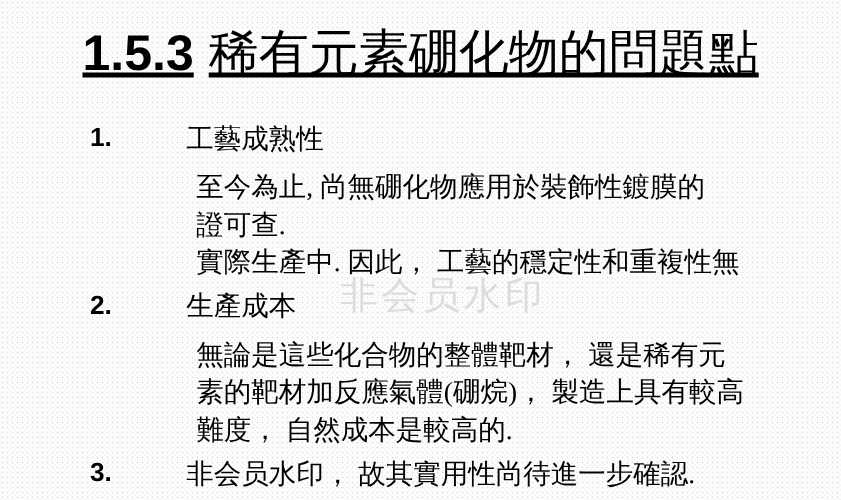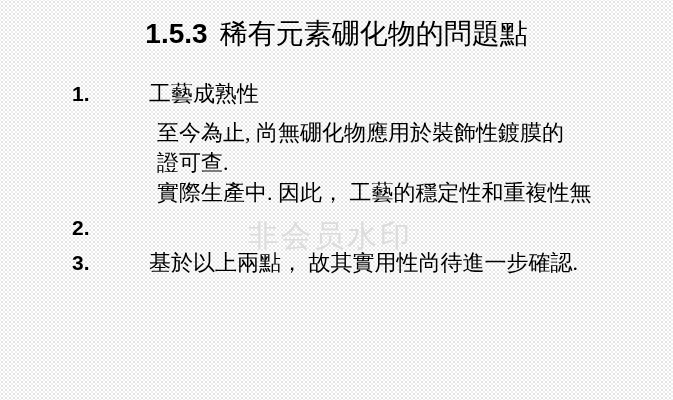--- a/index.html
+++ b/index.html
@@ -23,30 +23,32 @@
   .watermark {
     position: absolute;
     left: 248px;
     top: 216px;
     font-size: 30px;
     letter-spacing: 3px;
     color: #dcdcdc;
     z-index: 0;
     white-space: nowrap;
     font-family: "Liberation Sans", sans-serif;
+    padding-left: 24px;
   }
   .content {
     position: relative;
     z-index: 1;
   }
   .title {
     margin-top: 15px;
     text-align: center;
-    font-size: 28px;
+    font-size: 40px;
     white-space: nowrap;
+    text-decoration: underline;
   }
   .title .num {
     font-family: "Liberation Sans", sans-serif;
     font-weight: bold;
     margin-right: 12px;
   }
   .list {
     margin-top: 26px;
     padding-left: 72px;
     padding-right: 40px;
@@ -101,25 +103,31 @@
             <div class="line">至今為止, 尚無硼化物應用於裝飾性鍍膜的</div>
             <div class="line">證可查.</div>
             <div class="line">實際生產中. 因此， 工藝的穩定性和重複性無</div>
           </div>
         </div>
       </div>
 
       <div class="item">
         <div class="marker">2.</div>
         <div class="item-body">
+          <div class="line">生產成本</div>
+          <div class="para">
+            <div class="line">無論是這些化合物的整體靶材， 還是稀有元</div>
+            <div class="line">素的靶材加反應氣體(硼烷)， 製造上具有較高</div>
+            <div class="line">難度， 自然成本是較高的.</div>
+          </div>
         </div>
       </div>
 
       <div class="item">
         <div class="marker">3.</div>
         <div class="item-body">
-          <div class="line">基於以上兩點， 故其實用性尚待進一步確認.</div>
+          <div class="line">非会员水印， 故其實用性尚待進一步確認.</div>
         </div>
       </div>
 
     </div>
   </div>
 </div>
 
 </body></html>

